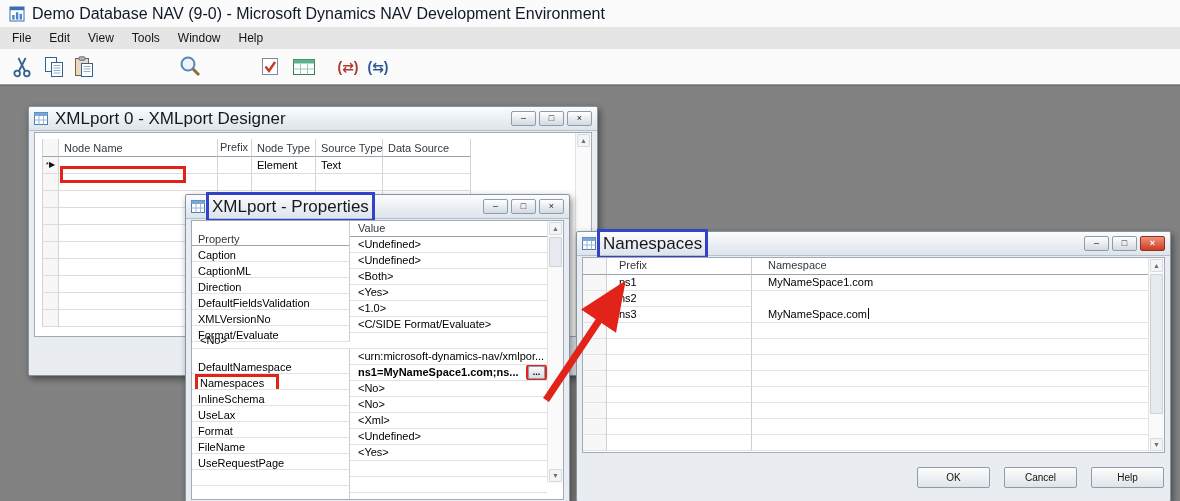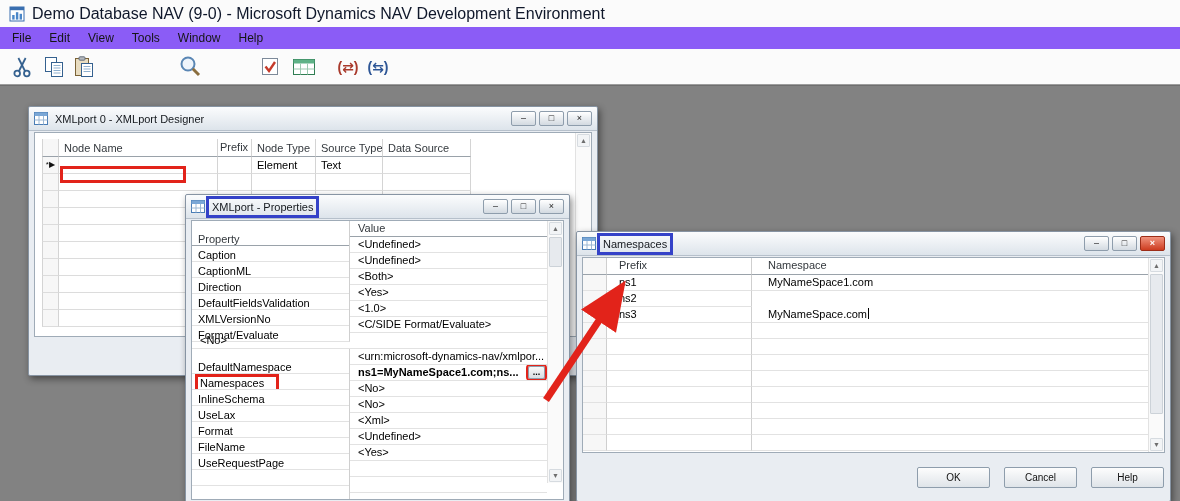--- a/index.html
+++ b/index.html
@@ -2,42 +2,42 @@
 <html><head>
 <meta charset="utf-8">
 <style>
   *{margin:0;padding:0;box-sizing:border-box}
   html,body{width:1180px;height:501px}
   body{font-family:"Liberation Sans","DejaVu Sans",sans-serif;font-size:11px;color:#000;background:#fff;overflow:hidden;position:relative}
 
   
   .titlebar{height:27px;display:flex;align-items:center;gap:7px;padding:0 9px;background:#fbfbfb}
   .app-title{font-size:16px;color:#0f172a;white-space:nowrap}
-  .menubar{height:22px;display:flex;align-items:flex-start;padding:0 3px;background:#8b5cf6}
+  .menubar{height:22px;display:flex;align-items:flex-start;padding:0 3px;background:#e5e5e5}
   .menu-item{padding:0 9px;font-size:12px;line-height:22px;color:#151515;cursor:default}
   .toolbar{height:36px;display:flex;align-items:center;background:#fbfbfb;border-bottom:1px solid #9d9d9d;padding:0 8px}
   .tbtn{display:flex;align-items:center;justify-content:center;width:28px;height:30px}
   #tb-copy{margin-left:4px}
   #tb-paste{margin-left:2px}
   #tb-find{margin-left:78px}
   #tb-check{margin-left:52px}
   #tb-table{margin-left:6px}
   #tb-sym1{margin-left:16px}
   #tb-sym2{margin-left:2px}
   .sym-icon{font-size:14px;line-height:1;white-space:nowrap;font-weight:bold}
   .sym-red{color:#a93a2c}
   .sym-blue{color:#2e5696}
 
   
   .mdi{position:relative;height:416px;background:#828282;overflow:hidden;border-top:1px solid #6f6f6f}
 
   
   .win{position:absolute;background:#e9edf2;border:1px solid #8794a3;border-radius:2px;box-shadow:2px 3px 7px rgba(0,0,0,.45)}
   .wtitle{height:24px;display:flex;align-items:center;gap:5px;padding:0 5px;background:linear-gradient(#fbfcfd,#dde4eb);border-bottom:1px solid #b6c0cb;border-radius:2px 2px 0 0}
-  .wname{font-size:11px;color:#15191e;white-space:nowrap;padding:1px 2px}
+  .wname{font-size:17px;color:#15191e;white-space:nowrap;padding:1px 2px}
   .wbtns{margin-left:auto;display:flex;gap:3px}
   .wbtn{width:25px;height:15px;display:flex;align-items:center;justify-content:center;font-size:9px;line-height:1;color:#222;background:linear-gradient(#ffffff,#d3dae1);border:1px solid #8e9dac;border-radius:2px;cursor:default}
   .wbtn.danger{background:linear-gradient(#f0937e,#cd3c20);border-color:#9c2d18;color:#fff;font-weight:bold}
   .wbody{position:absolute;left:5px;right:5px;top:25px;bottom:5px}
   .gridpanel{position:absolute;background:#fff;border:1px solid #9fabb7}
 
   
   .vscroll{position:absolute;right:0;top:0;bottom:0;width:16px;background:#fafafa;border-left:1px solid #e2e2e2}
   .sarr{position:absolute;left:1px;width:13px;height:13px;display:flex;align-items:center;justify-content:center;font-size:7px;color:#6e6e6e;background:#f2f4f6;border:1px solid #d6dbe0;border-radius:1px}
   .sarr.up{top:1px}

